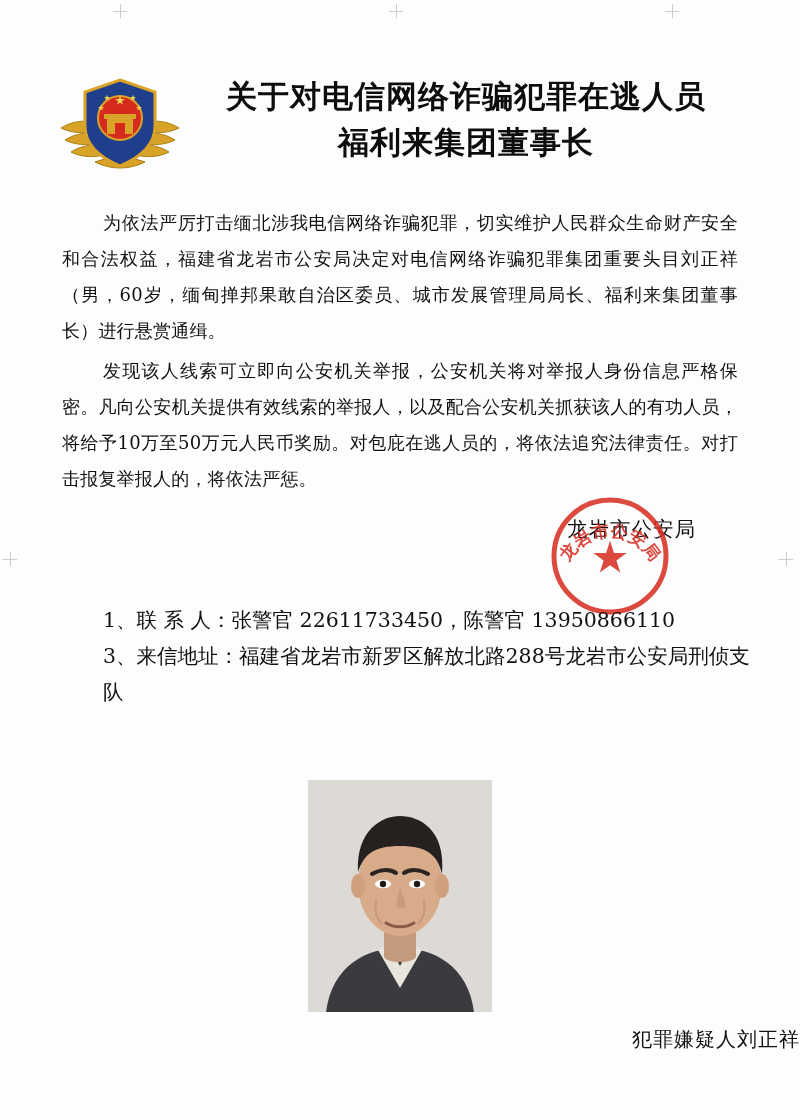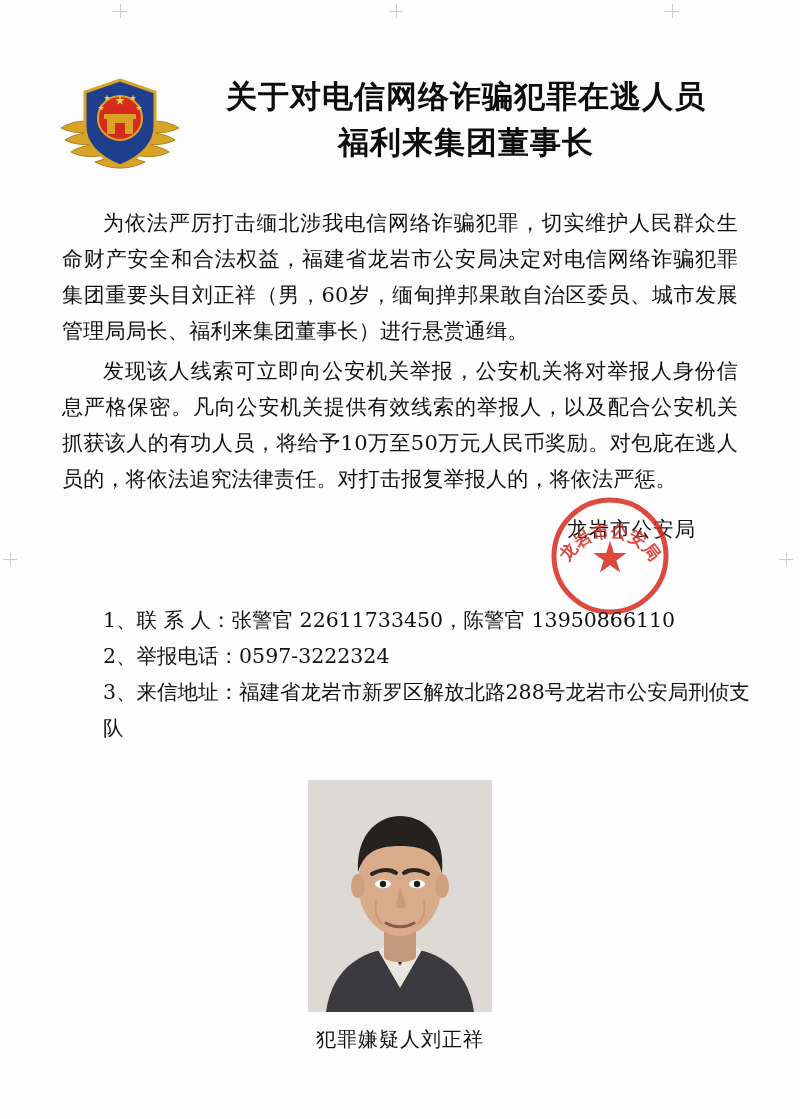--- a/index.html
+++ b/index.html
@@ -63,21 +63,21 @@
   }
 
   
   .body-text {
     position: absolute;
     left: 62px;
     top: 205px;
     width: 676px;
   }
   .para {
-    font-size: 21px;
+    font-size: 18px;
     line-height: 36px;
     text-align: justify;
     text-justify: inter-ideograph;
     text-indent: 41px;
     margin: 0 0 4px 0;
     letter-spacing: 0.2px;
     color: #111;
   }
 
   
@@ -122,21 +122,21 @@
     padding-left: 41px;
     text-indent: -0px;
   }
 
   
   .photo-wrap {
     position: absolute;
     left: 0;
     top: 780px;
     width: 800px;
-    text-align: center;
+    text-align: right;
   }
   .photo {
     width: 184px;
     height: 232px;
     margin: 0 auto;
     display: block;
     position: relative;
     overflow: hidden;
     background: #e9e7e4;
   }
@@ -219,21 +219,20 @@
             <textPath href="#sealArc" startOffset="50%" text-anchor="middle">龙岩市公安局</textPath>
           </text>
           <text x="66" y="80" font-size="38" fill="#d62a1e" text-anchor="middle">★</text>
         </g>
       </svg>
     </div>
   </div>
 
   <div class="contacts">
     <div class="contact-line">1、联 系 人：张警官 22611733450，陈警官 13950866110</div>
-    <div class="contact-line">2、举报电话：0597-3222324</div>
     <div class="contact-line">3、来信地址：福建省龙岩市新罗区解放北路288号龙岩市公安局刑侦支队</div>
   </div>
 
   <div class="photo-wrap">
     <div class="photo">
       <svg width="184" height="232" viewBox="0 0 184 232">
         <rect x="0" y="0" width="184" height="232" fill="#ddd9d4"></rect>
 
         <path d="M18 232 C24 186, 58 168, 92 168 C126 168, 160 186, 166 232 Z" fill="#3b3b3f"></path>
 

